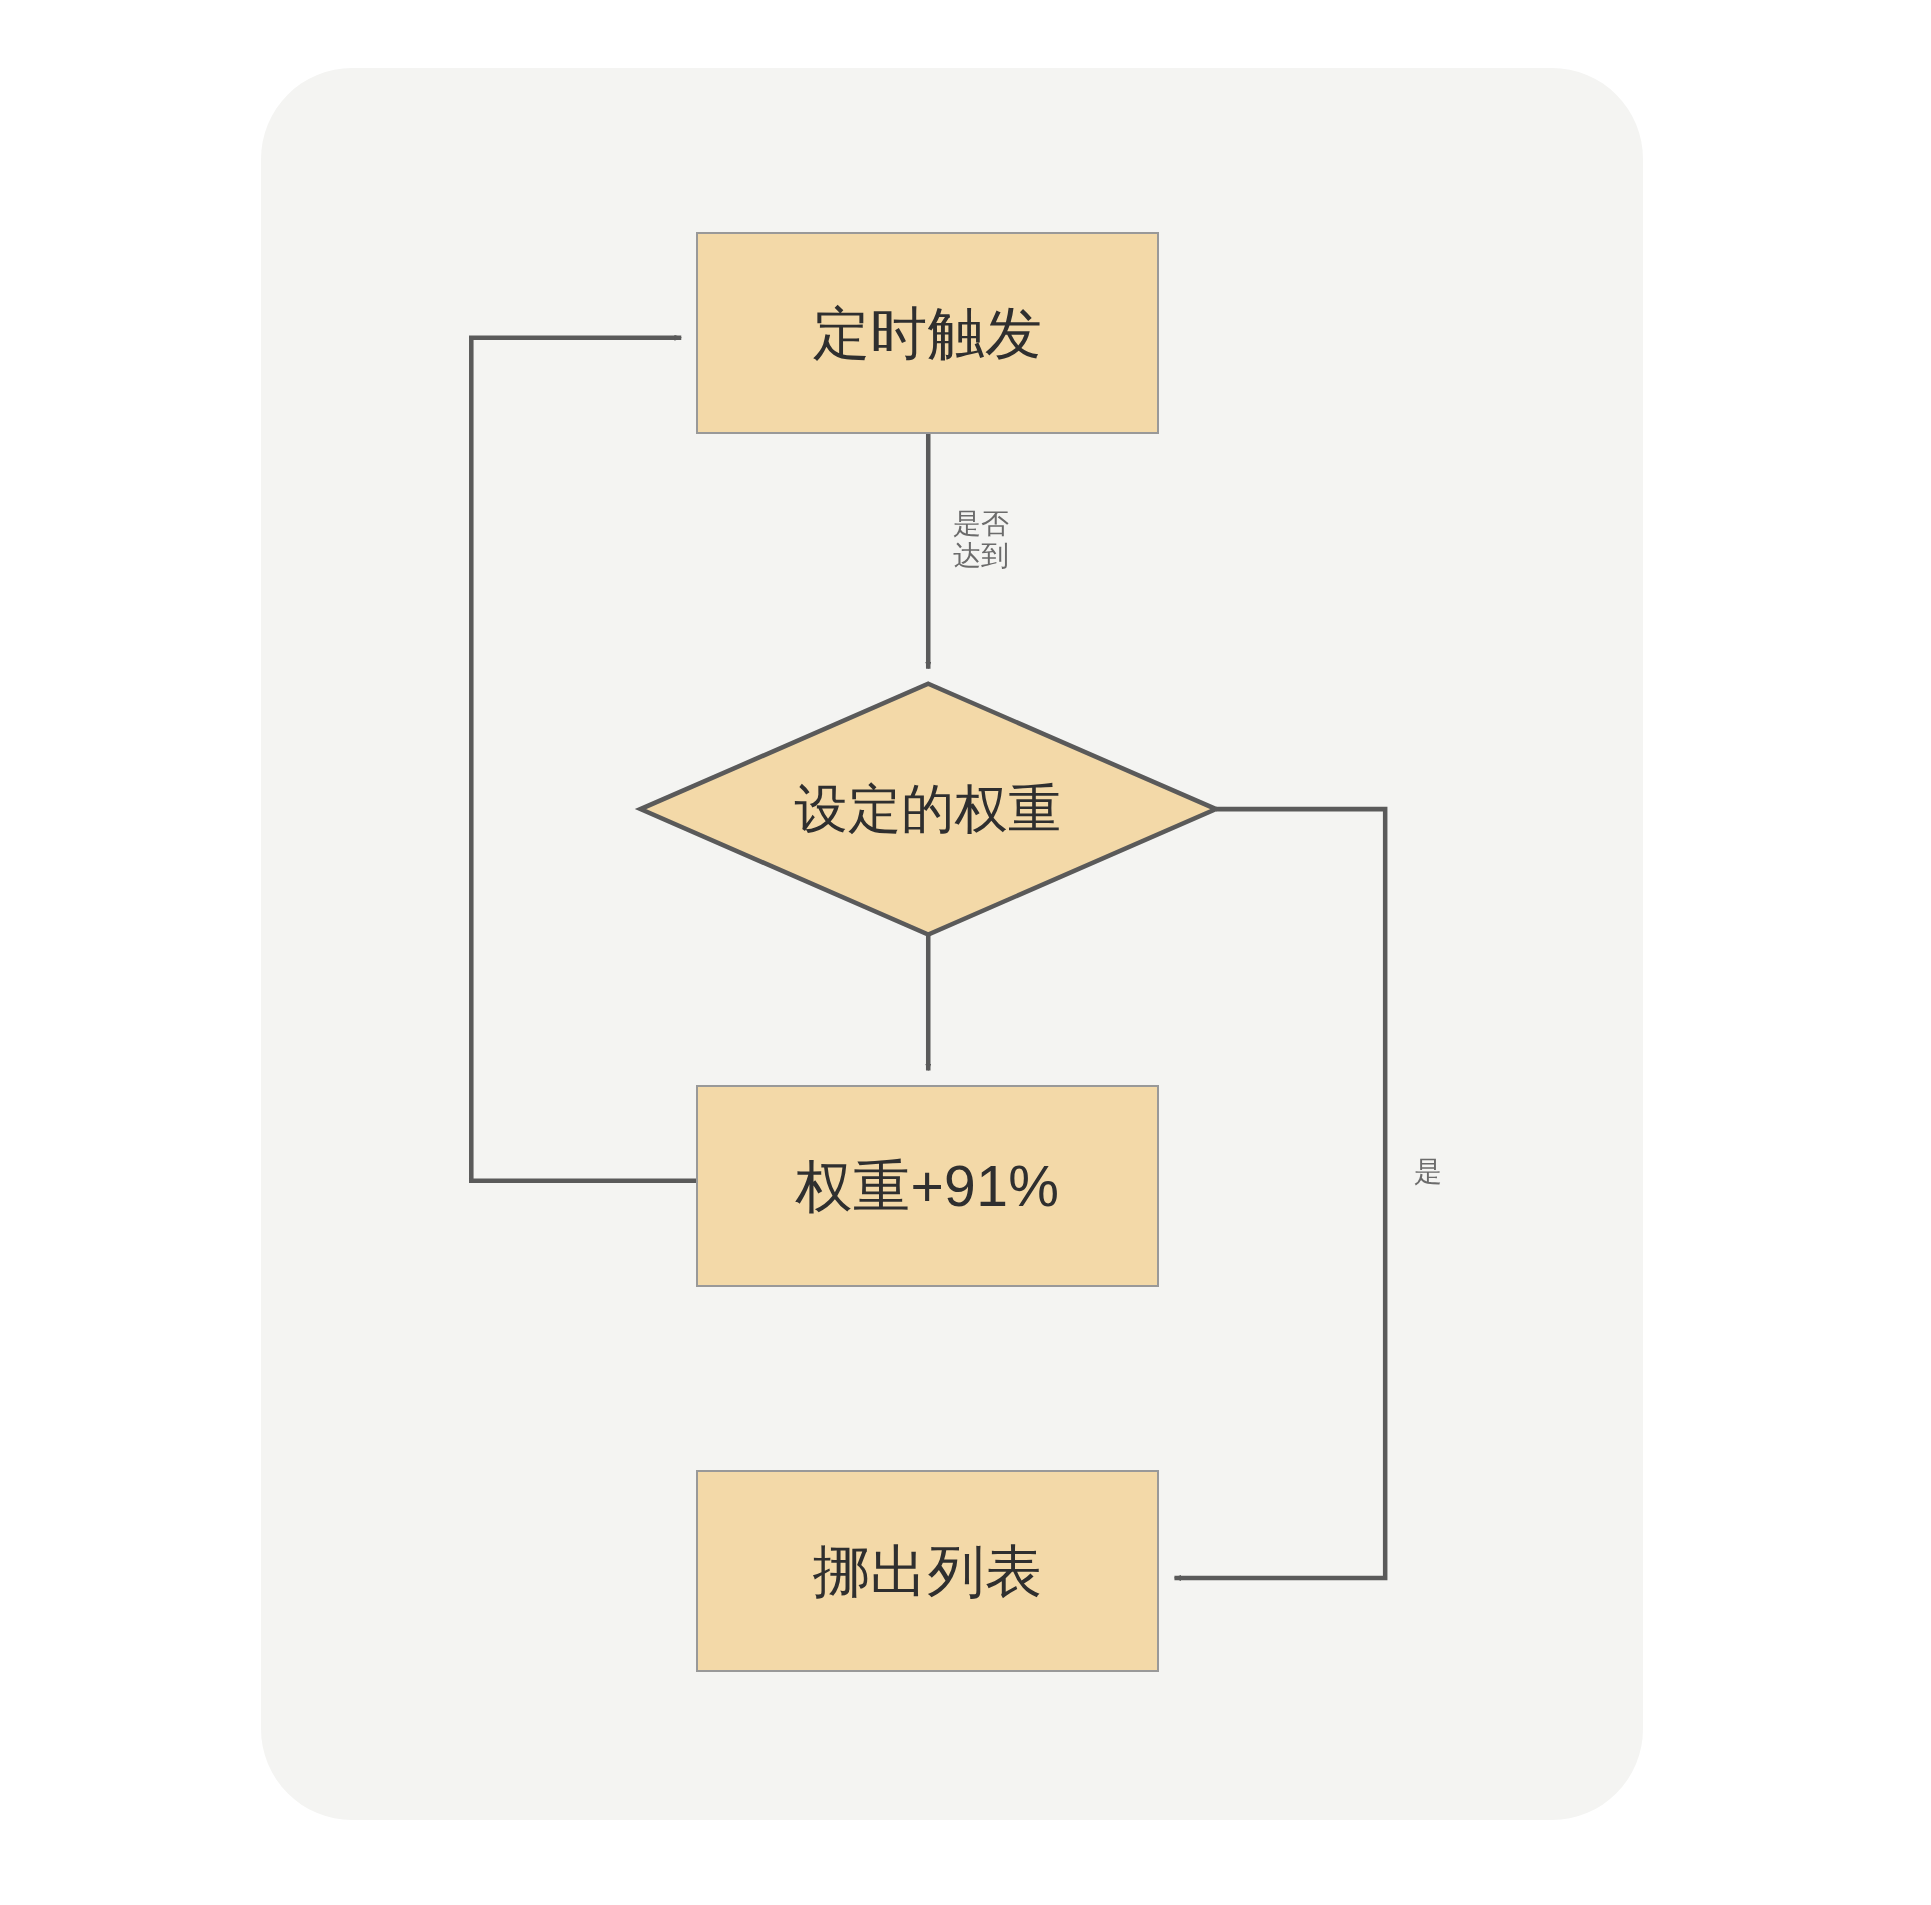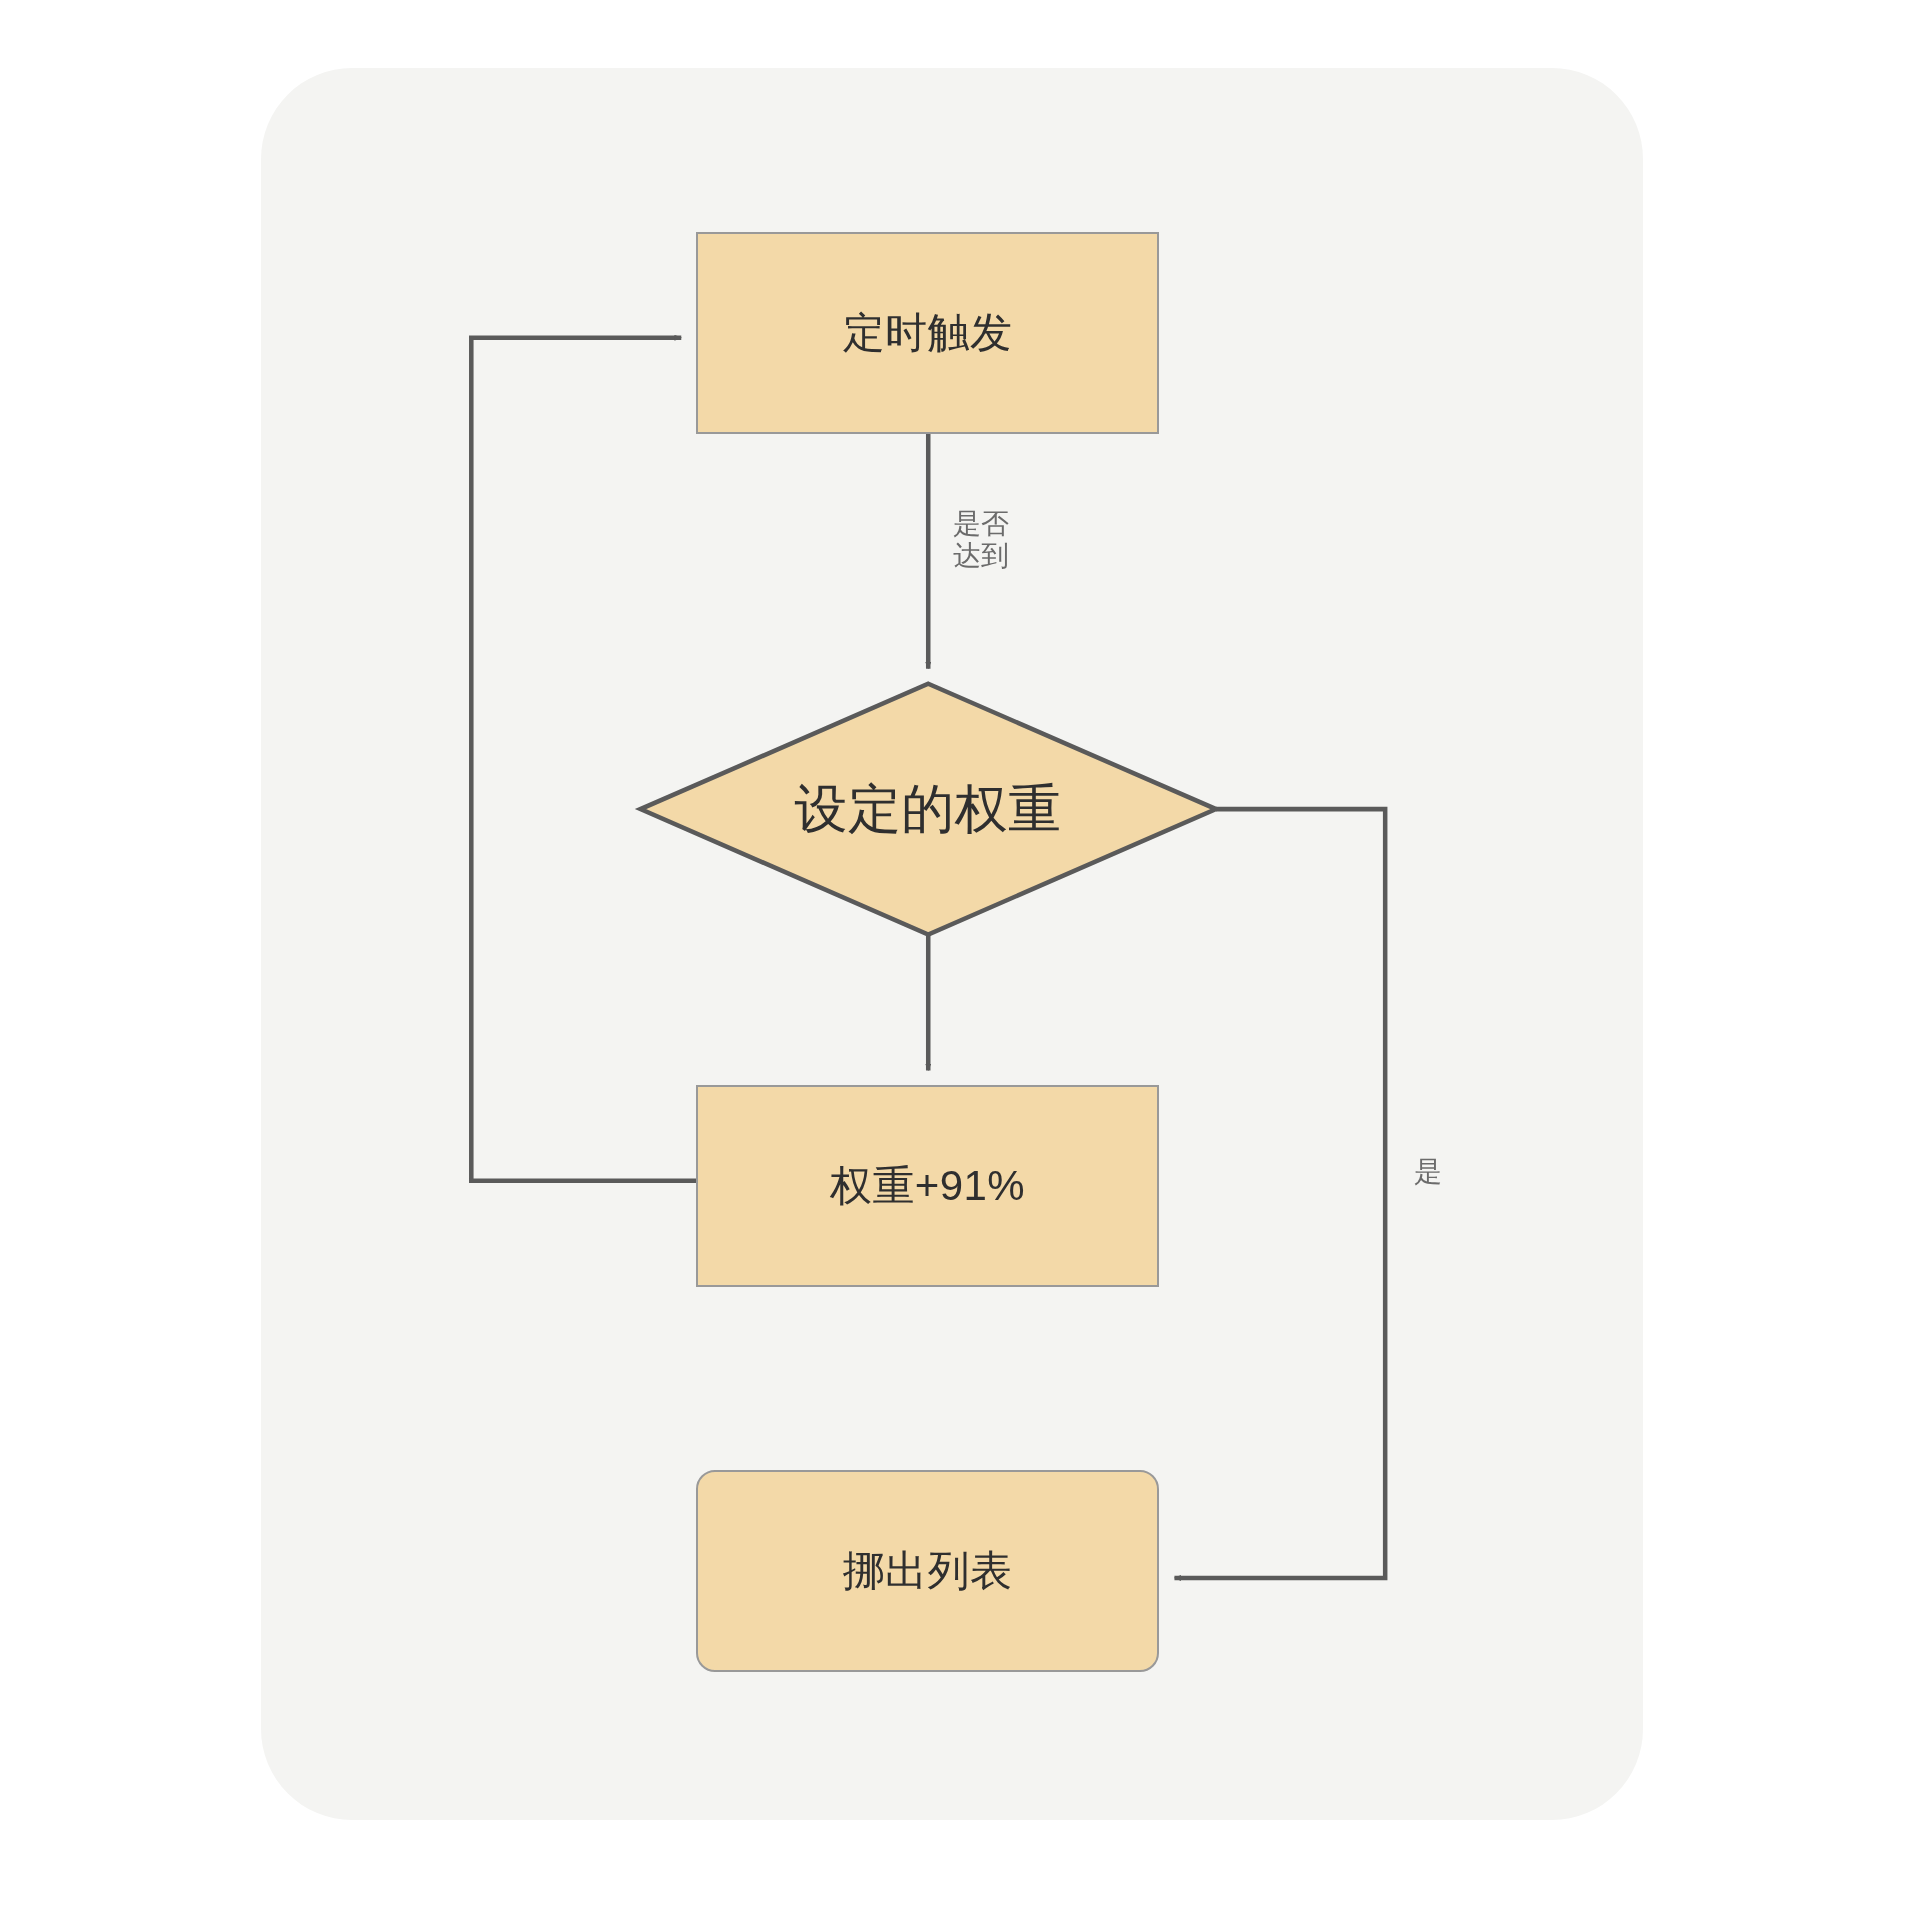--- a/index.html
+++ b/index.html
@@ -41,21 +41,21 @@
     box-sizing: border-box;
     display: flex;
     align-items: center;
     justify-content: center;
   }
   .proc {
     background: #f3d9a8;
     border: 2.3px solid #999999;
   }
   .node-label {
-    font-size: 42px;
+    font-size: 57px;
     color: #2f2f2f;
     line-height: 1.1;
     letter-spacing: 0.4px;
     white-space: pre;
     text-align: center;
   }
   .decision {
     position: absolute;
   }
   .decision .diamond-text {
@@ -121,21 +121,21 @@
   </div>
 
   <div class="decision" style="left:640px; top:684px; width:576px; height:251px;">
     <span class="diamond-text">设定的权重</span>
   </div>
 
   <div class="node proc" style="left:696px; top:1085px; width:463px; height:202px;">
     <span class="node-label">权重+91%</span>
   </div>
 
-  <div class="node proc" style="left:696px; top:1470px; width:463px; height:202px;border-radius:19px;">
+  <div class="node proc" style="left:696px; top:1470px; width:463px; height:202px;">
     <span class="node-label">挪出列表</span>
   </div>
 
   <div class="edge-label" style="left:953px; top:508px;">是否
 达到</div>
 
   <div class="edge-label" style="left:1414px; top:1156px;">是</div>
 
 </div>
 

